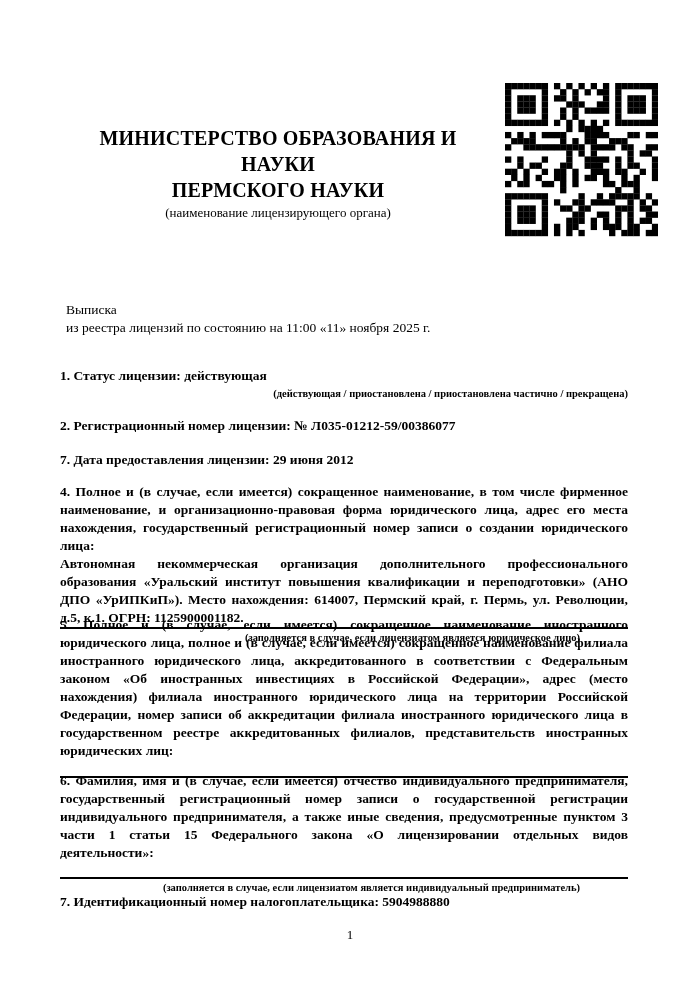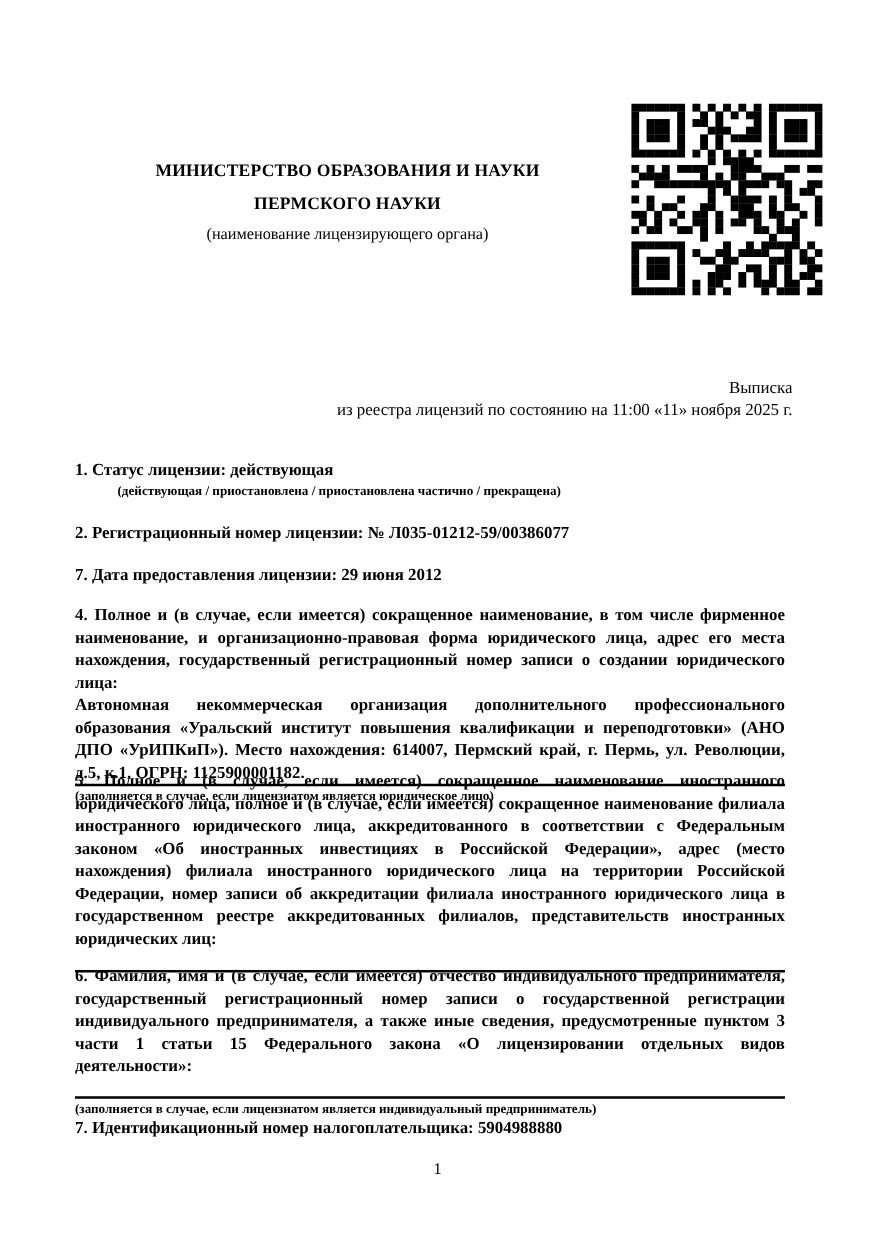--- a/index.html
+++ b/index.html
@@ -23,56 +23,56 @@
   .qr svg { display: block; width: 100%; height: 100%; }
   .header {
     position: absolute;
     left: 66px;
     top: 125px;
     width: 424px;
     text-align: center;
   }
   .header .h-line {
     font-weight: bold;
-    font-size: 14px;
+    font-size: 20px;
     line-height: 26px;
     letter-spacing: 0.2px;
   }
   .header .h-sub {
     font-size: 13px;
     line-height: 14px;
     margin-top: 3px;
   }
   .doc-title {
     position: absolute;
     left: 66px;
     top: 301px;
     width: 568px;
-    text-align: right;
+    text-align: left;
     font-size: 13.5px;
     line-height: 18px;
   }
   .sec {
     position: absolute;
     left: 60px;
     width: 568px;
     font-size: 13.5px;
     line-height: 18px;
     font-weight: bold;
   }
   .just { text-align: justify; }
   .rule {
     border: 0;
     border-top: 2px solid #000;
     margin: 0;
   }
   .caption {
     font-size: 10.5px;
     line-height: 13px;
-    text-align: left;
+    text-align: right;
     margin-top: 2px;
   }
   .caption-right { padding-left: 34px; }
   .caption-left  { padding-right: 48px; }
   .page-number {
     position: absolute;
     left: 66px;
     top: 927px;
     width: 568px;
     text-align: center;

